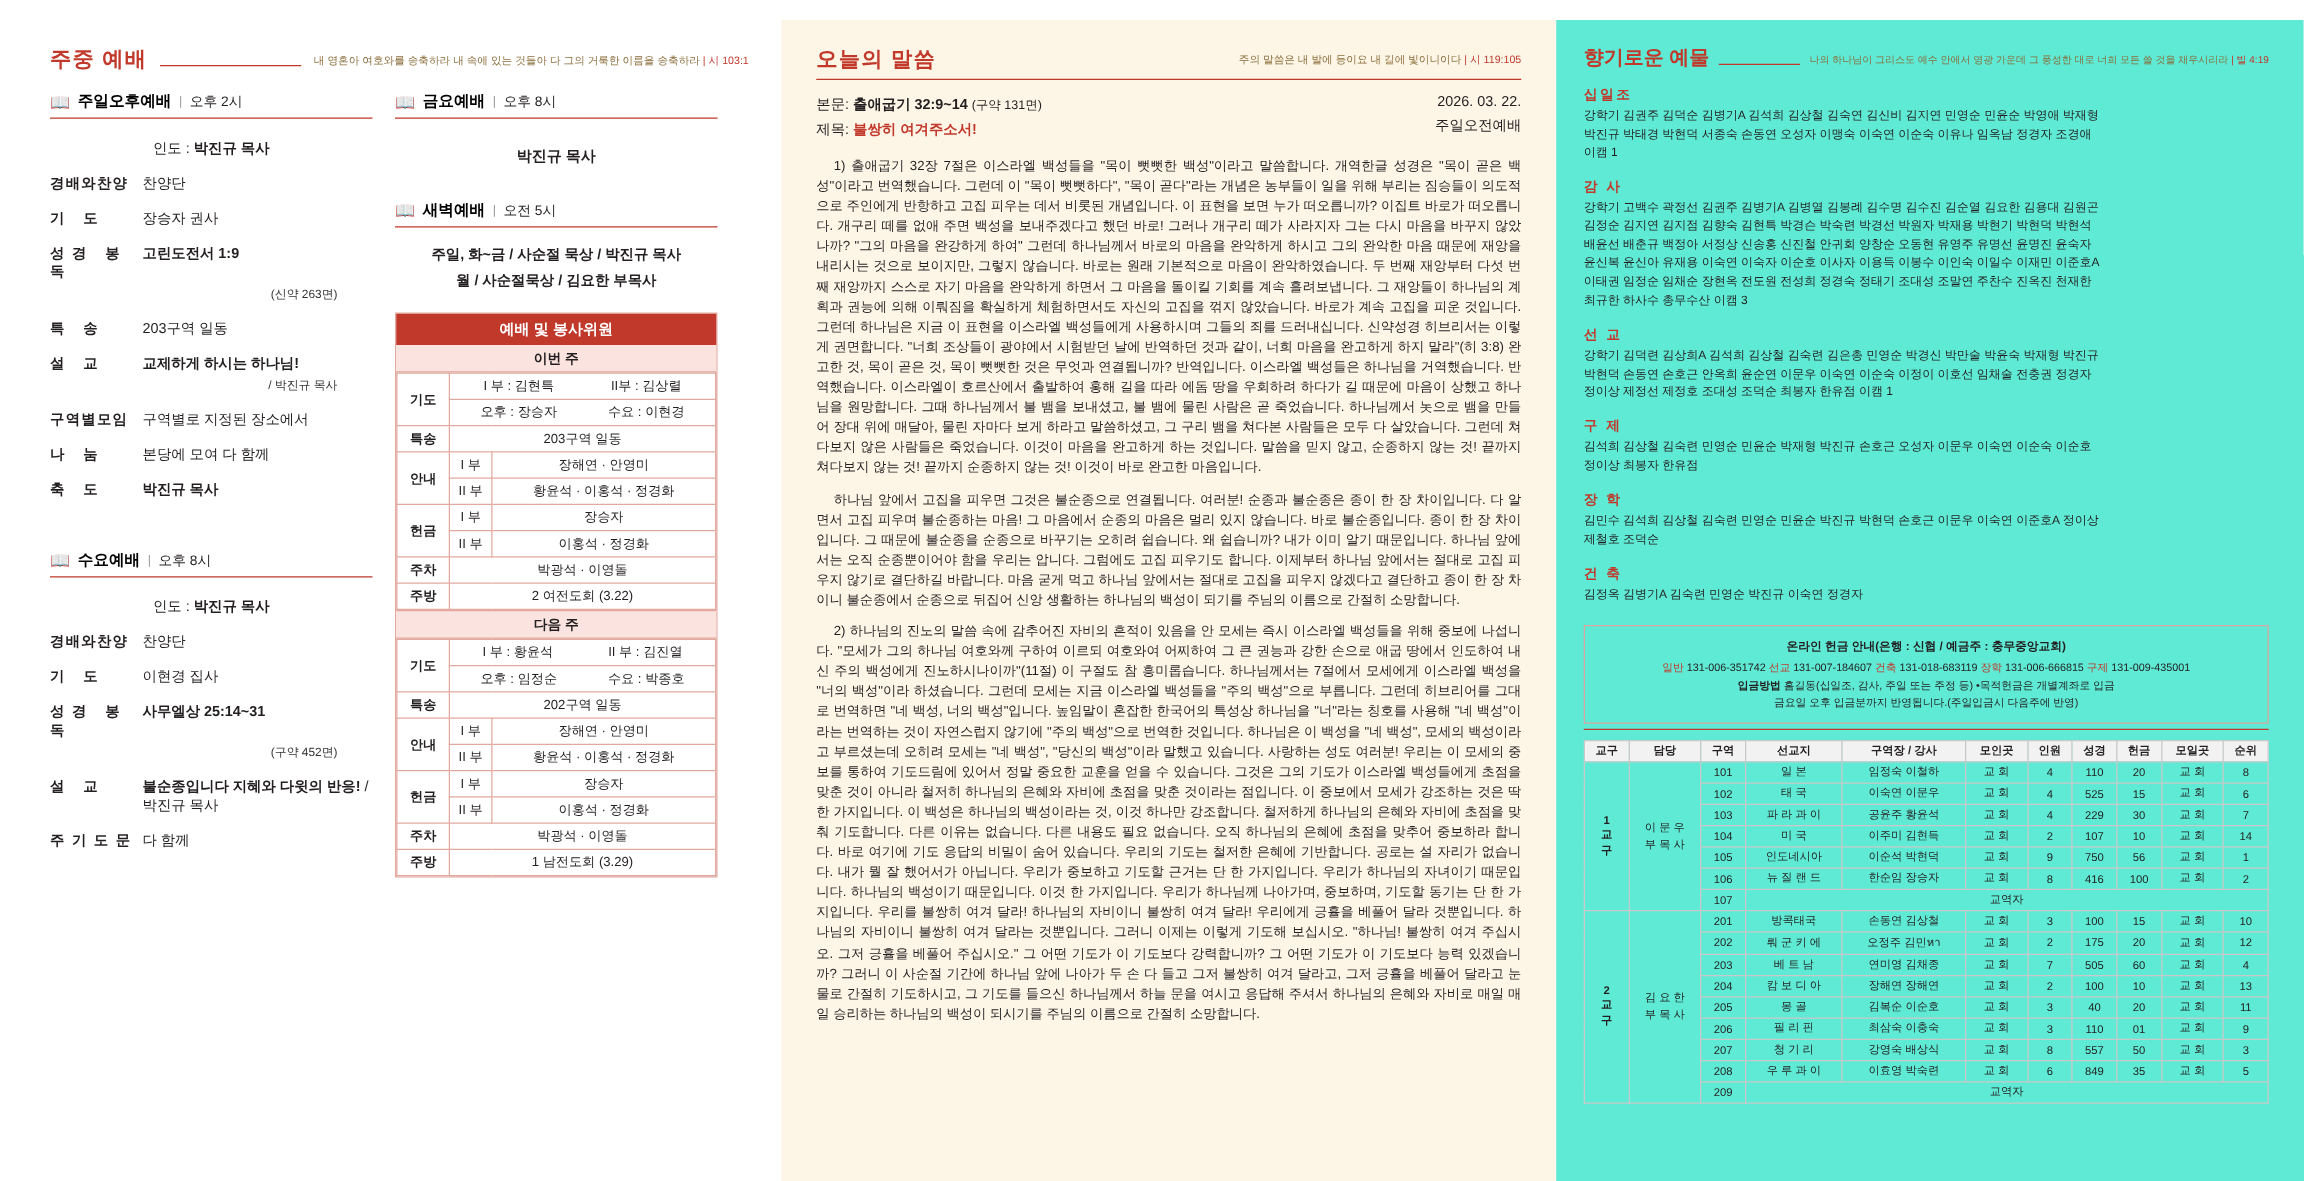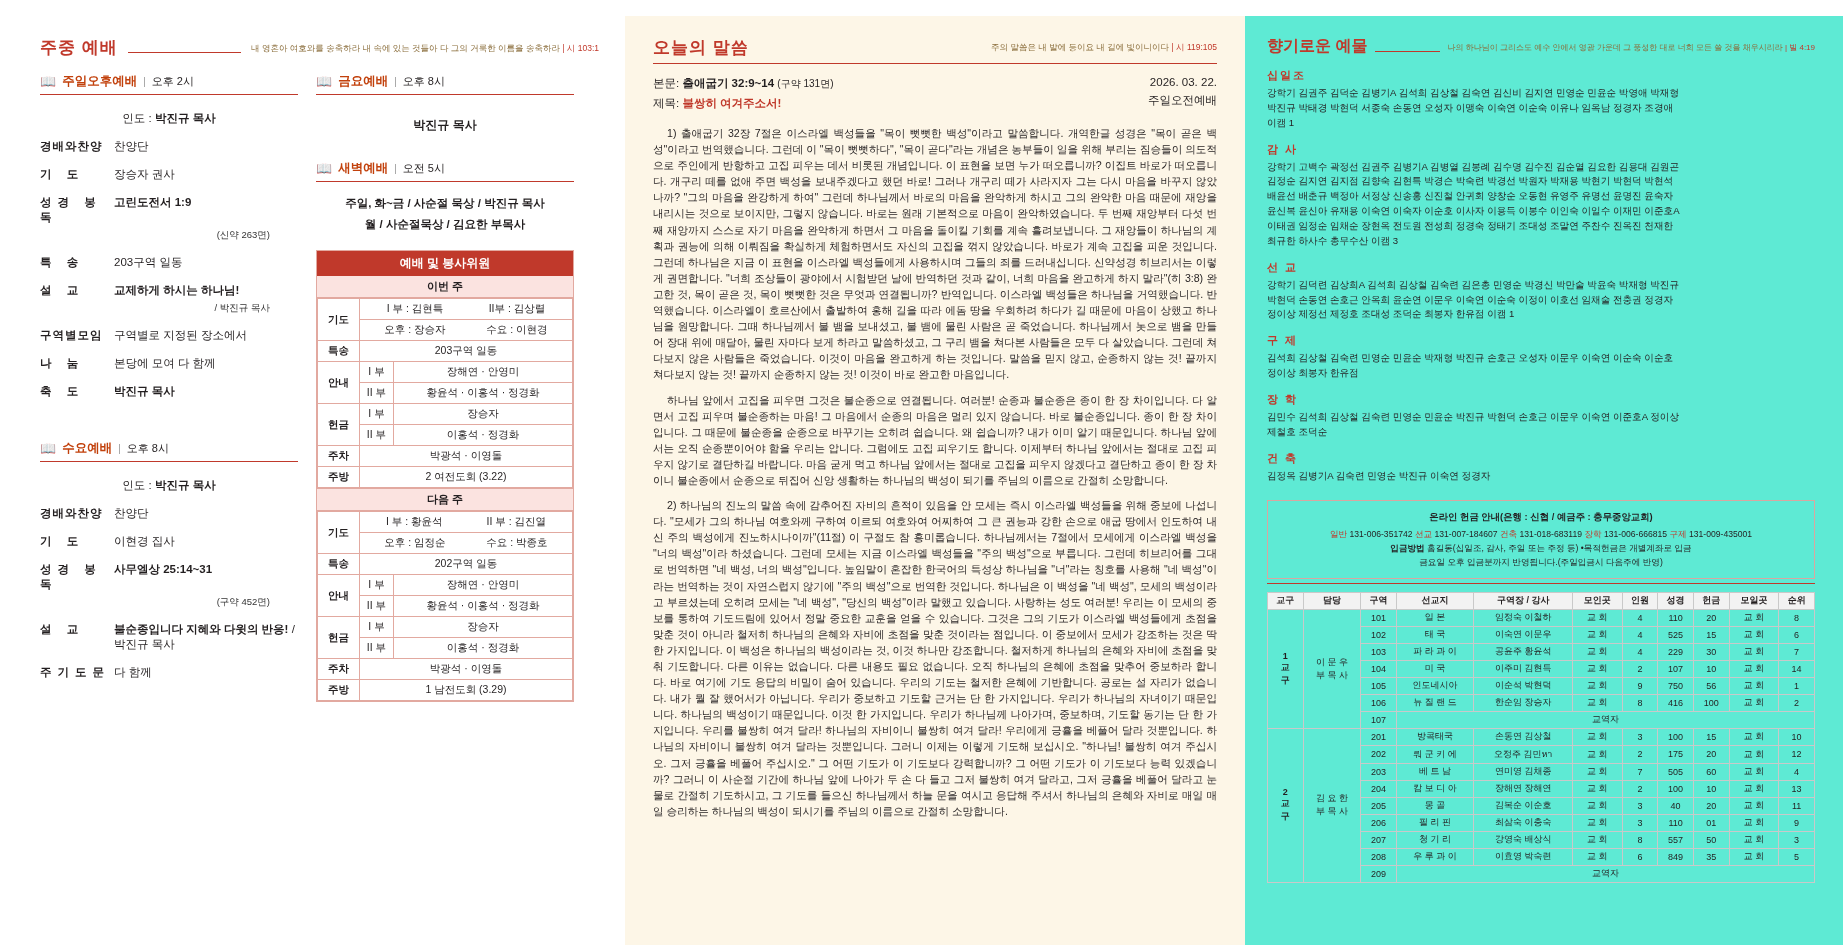--- a/index.html
+++ b/index.html
@@ -30,21 +30,21 @@
     font-size:8.5px; color:#8a6d3b; white-space:nowrap; margin-bottom:4px;
   }
   .verse .ref { color:#c0392b; }
 
   
   .sub-head {
     display:flex; align-items:center; gap:6px;
     border-bottom:1.4px solid #c0392b; padding-bottom:4px; margin-bottom:0;
   }
   .sub-head .bk { color:#c0392b; font-size:13px; line-height:1; }
-  .sub-head .nm { font-weight:bold; font-size:12.5px; color:#c2410c; }
+  .sub-head .nm { font-weight:bold; font-size:12.5px; color:#000000; }
   .sub-head .sep { color:#999; font-size:10px; }
   .sub-head .tm { font-size:11px; color:#231f20; }
 
   .two-col { display:flex; gap:18px; margin-top:14px; }
   .lcol { width:258px; }
   .rcol { width:258px; }
 
   .lead { text-align:center; font-size:11.5px; margin:16px 0 4px; }
   .lead b { font-weight:bold; }
 

